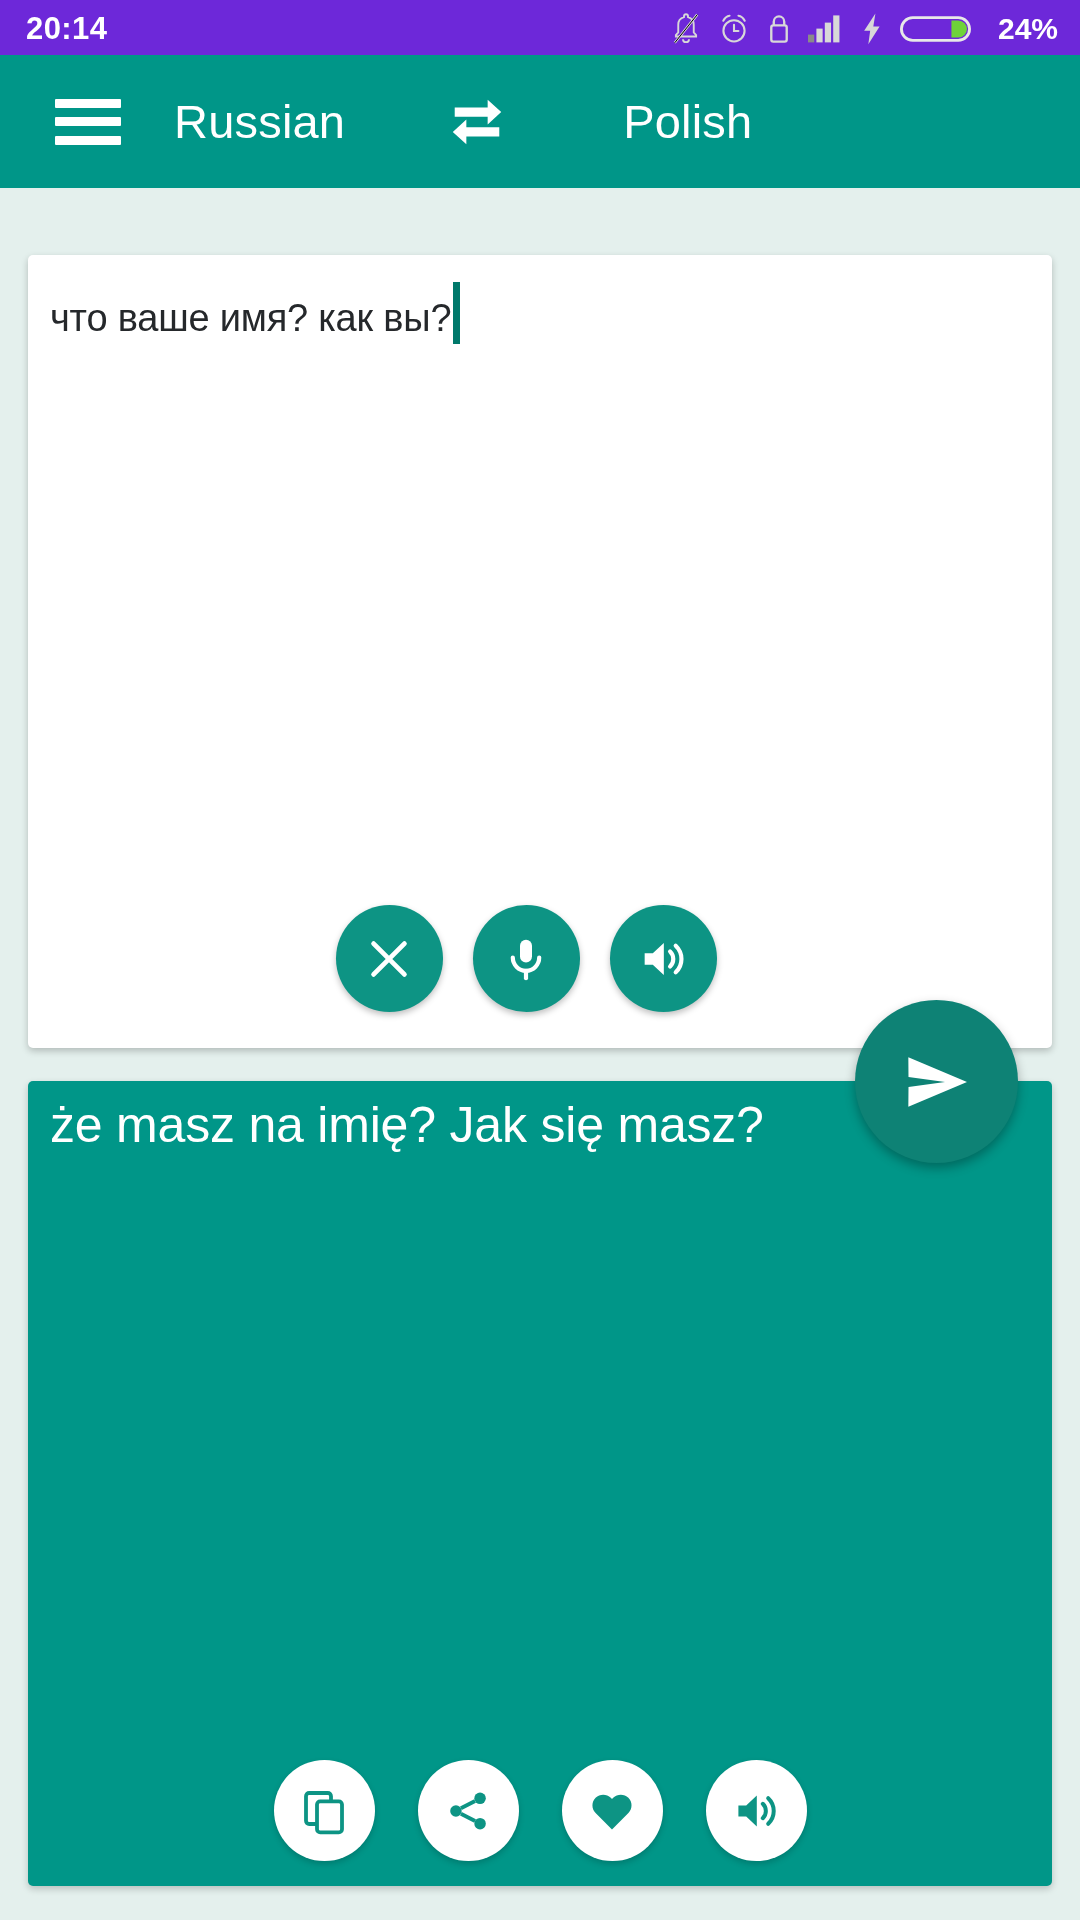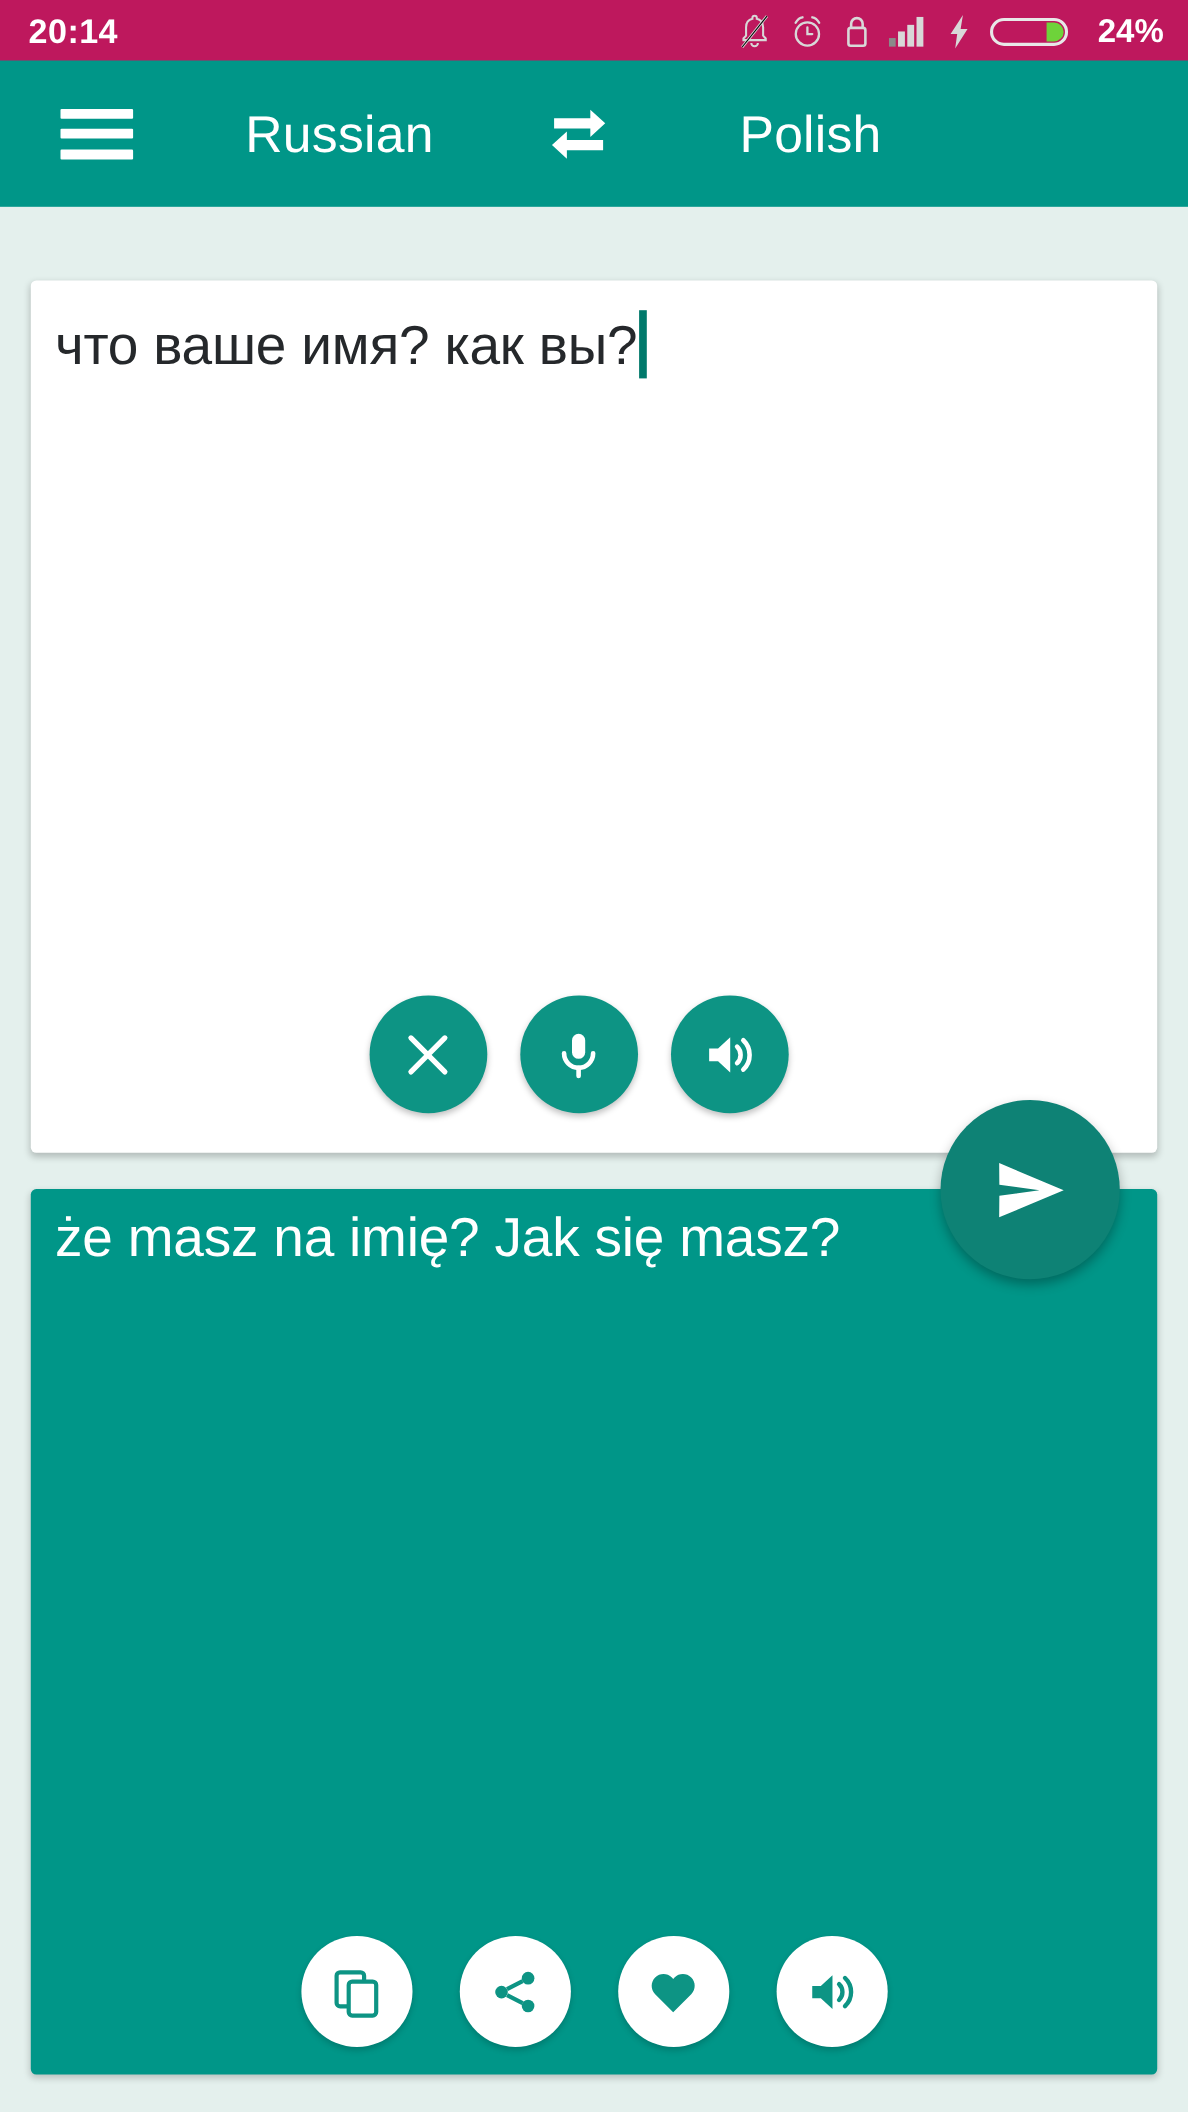--- a/index.html
+++ b/index.html
@@ -7,21 +7,21 @@
     width:1080px; height:1920px;
     background:#e4f0ed;
     font-family:"Liberation Sans", sans-serif;
     overflow:hidden;
   }
   #screen { position:relative; width:1080px; height:1920px; background:#e4f0ed; }
 
   
   .statusbar{
     position:absolute; top:0; left:0; width:1080px; height:57px;
-    background:#be185d; display:flex; align-items:center;
+    background:#6d28d9; display:flex; align-items:center;
     padding:0 22px 0 26px;
   }
   .clock{ color:#fff; font-size:31px; font-weight:700; letter-spacing:.4px;
           font-family:"Liberation Sans", sans-serif; }
   .sb-spacer{ flex:1; }
   .sb-icons{ display:flex; gap:17px; }
   .sb-ico{ display:block; }
   .batt-pct{ color:#fff; font-size:30px; font-weight:700; margin-left:9px; }
 
   
@@ -33,33 +33,33 @@
   .hamburger{
     width:66px; height:46px; margin-left:55px;
     display:flex; flex-direction:column; justify-content:space-between;
     cursor:pointer;
   }
   .hamburger span{ display:block; height:9px; background:#fff; border-radius:1px; }
   .lang{
     color:#fff; font-size:47px; font-weight:400; letter-spacing:.2px;
     white-space:nowrap;
   }
-  .lang-src{ margin-left:102px; }
+  .lang-src{ margin-left:53px; }
   .swap{ margin-left:101px; width:62px; height:62px; cursor:pointer; }
   .lang-tgt{ margin-left:115px; }
 
   
   .card-input{
     position:absolute; left:28px; top:255px; width:1024px; height:793px;
     background:#fff; border-radius:5px;
     box-shadow:0 3px 7px rgba(0,0,0,.22);
   }
   .input-text{
     position:absolute; left:50px; top:282px; width:900px;
-    font-size:50px; color:#25282b; line-height:1.16;
+    font-size:38px; color:#25282b; line-height:1.16;
     letter-spacing:-.2px; white-space:nowrap;
   }
   .caret{
     display:inline-block; width:7px; height:62px;
     background:#00796b; vertical-align:-13px; margin-left:2px;
   }
   .input-actions{
     position:absolute; left:0; top:905px; width:1052px;
     display:flex; justify-content:center; gap:30px;
   }

